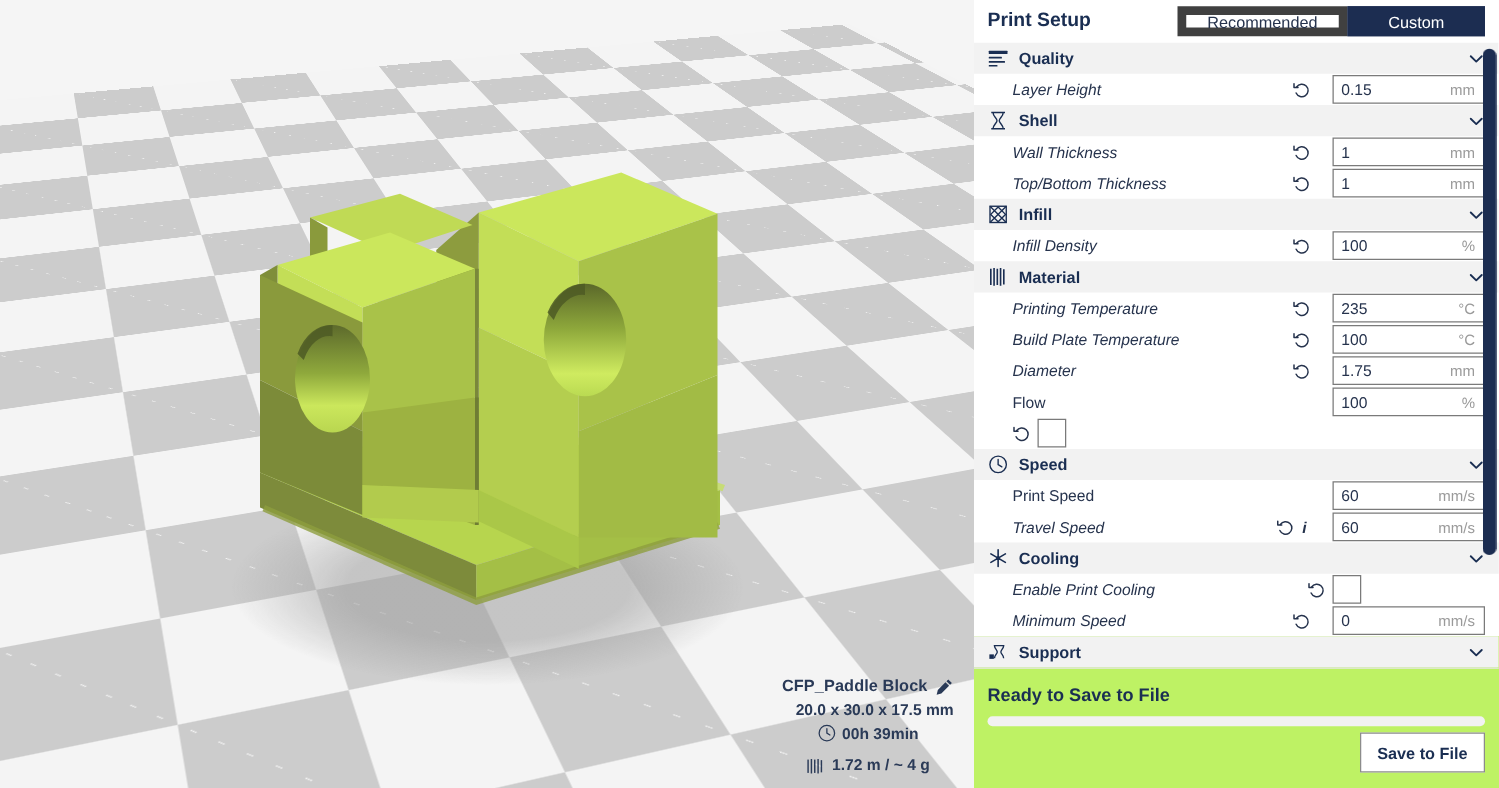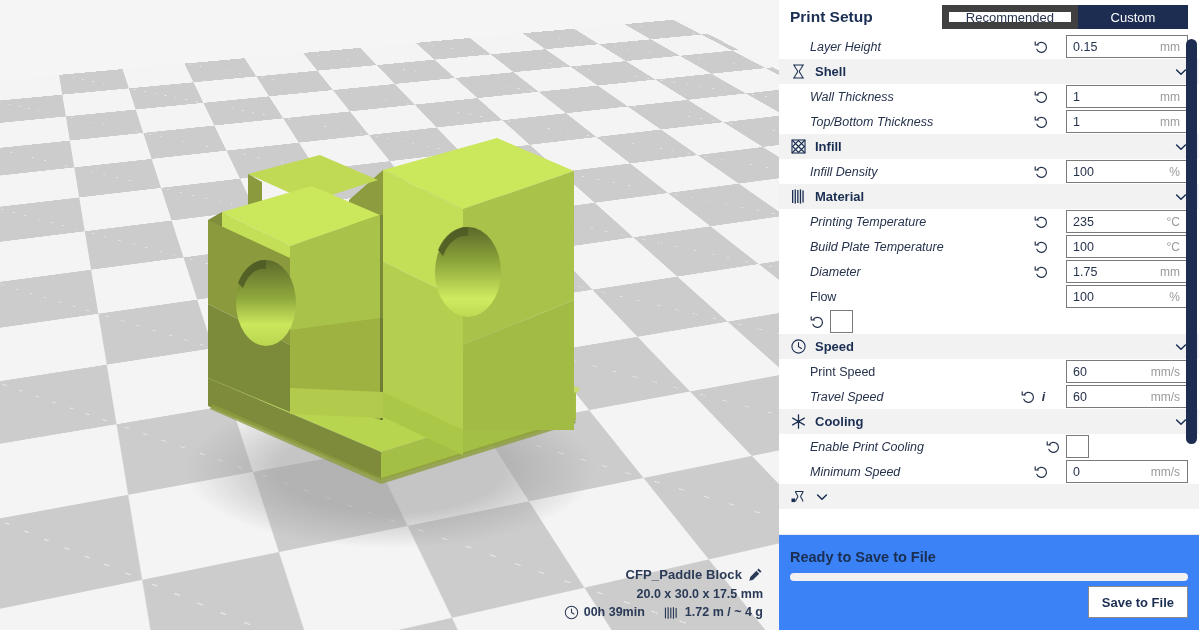--- a/index.html
+++ b/index.html
@@ -42,21 +42,21 @@
 
   
   #model-info {
     position: absolute; right: 16px; bottom: 8px;
     text-align: center; color: #2a3a57; line-height: 1.5;
     pointer-events: auto;
   }
   .mi-row { display: flex; align-items: center; justify-content: flex-end; gap: 6px; }
   #model-name { font-weight: bold; font-size: 13px; letter-spacing: .1px; }
   #model-dims { font-size: 12.5px; font-weight: bold; }
-  .mi-stats { font-size: 12.5px; font-weight: bold; display: flex; align-items: center; gap: 19px; }
+  .mi-stats { font-size: 12.5px; font-weight: bold; display: flex; align-items: center; gap: 7px; flex-direction: column; }
   .mi-stats .seg { display: flex; align-items: center; gap: 5px; }
   .pencil { width: 15px; height: 15px; }
   .clock { width: 15px; height: 15px; }
   .spool { width: 16px; height: 14px; }
 
   
   #panel {
     position: absolute; left: 779px; top: 0; width: 420px; height: 446px;
     background: #ffffff;
   }
@@ -123,21 +123,21 @@
     position: absolute; right: 2px; top: 36px; width: 11px; height: 496px;
   }
   #scrollbar-thumb {
     position: absolute; left: 0; top: 3px; width: 11px; height: 405px;
     background: #1c2d51; border-radius: 6px; cursor: pointer;
   }
 
   
   #panel-footer {
     position: absolute; left: 0; top: 534px; width: 420px; height: 96px;
-    background: #3b82f6; border-top: 1px solid #e8e8e8;
+    background: #bef264; border-top: 1px solid #e8e8e8;
   }
   #ready-text {
     position: absolute; left: 11px; top: 14px;
     font-size: 14.5px; font-weight: bold; color: #1a2e52;
   }
   #progress-track {
     position: absolute; left: 11px; top: 38px; width: 398px; height: 8px;
     background: #f2f2f2; border-radius: 4px; overflow: hidden;
   }
   #progress-fill { height: 100%; width: 0%; background: #1c2d51; border-radius: 4px; }
@@ -276,20 +276,36 @@
           <span>Recommended</span>
         </div>
         <div class="mode-tab active">
           <span>Custom</span>
         </div>
       </div>
     </div>
 
     <div id="settings">
       <div id="settings-inner">
+          <div class="cat-row">
+            <span class="cat-icon">
+              <svg viewBox="0 0 17 17">
+                <g fill="#1a2e52">
+                  <rect x="1" y="2.5" width="15" height="2.6" rx="0.4"></rect>
+                  <rect x="1" y="7.3" width="10.5" height="1.5" rx="0.4"></rect>
+                  <rect x="1" y="10.7" width="13" height="1.5" rx="0.4"></rect>
+                  <rect x="1" y="13.9" width="7" height="1.3" rx="0.4"></rect>
+                </g>
+              </svg>
+            </span>
+            <span class="cat-label">Quality</span>
+            <span class="chev"><svg viewBox="0 0 14 14">
+                <path d="M2.6 5L7 9.3 11.4 5" fill="none" stroke="#1a2e52" stroke-width="1.5" stroke-linecap="round" stroke-linejoin="round"></path>
+              </svg></span>
+          </div>
           <div class="set-row">
             <span class="set-label overridden">Layer Height</span>
             <span class="set-ctrls">
               <span class="revert"><svg viewBox="0 0 14 14">
                   <path d="M3.3 4.6A5 5 0 1 1 2.9 9.4" fill="none" stroke="#26334d" stroke-width="1.2" stroke-linecap="round"></path>
                   <path d="M1.2 1.9v3.1h3.2" fill="none" stroke="#26334d" stroke-width="1.2" stroke-linecap="round" stroke-linejoin="round"></path>
                 </svg></span>
             </span>
             <span class="field">
               <span class="field-value">0.15</span>
@@ -512,20 +528,21 @@
           </div>
           <div class="cat-row">
             <span class="cat-icon">
               <svg viewBox="0 0 17 17">
                 <g fill="none" stroke="#1a2e52" stroke-width="1.1">
                   <path d="M5 3.5h8.5M5.6 3.5c0 2.3 2.2 3.4 2.2 5s-2.2 2.7-2.2 5M12.9 3.5c0 2.3-2.2 3.4-2.2 5s2.2 2.7 2.2 5"></path>
                 </g>
                 <rect x="1.5" y="10.5" width="3.6" height="3.6" fill="#1a2e52"></rect>
               </svg>
             </span>
+            <span class="cat-label">Support</span>
             <span class="chev"><svg viewBox="0 0 14 14">
                 <path d="M2.6 5L7 9.3 11.4 5" fill="none" stroke="#1a2e52" stroke-width="1.5" stroke-linecap="round" stroke-linejoin="round"></path>
               </svg></span>
           </div>
         </div>
     </div>
 
     <div id="scrollbar-track">
       <div id="scrollbar-thumb"></div>
     </div>

